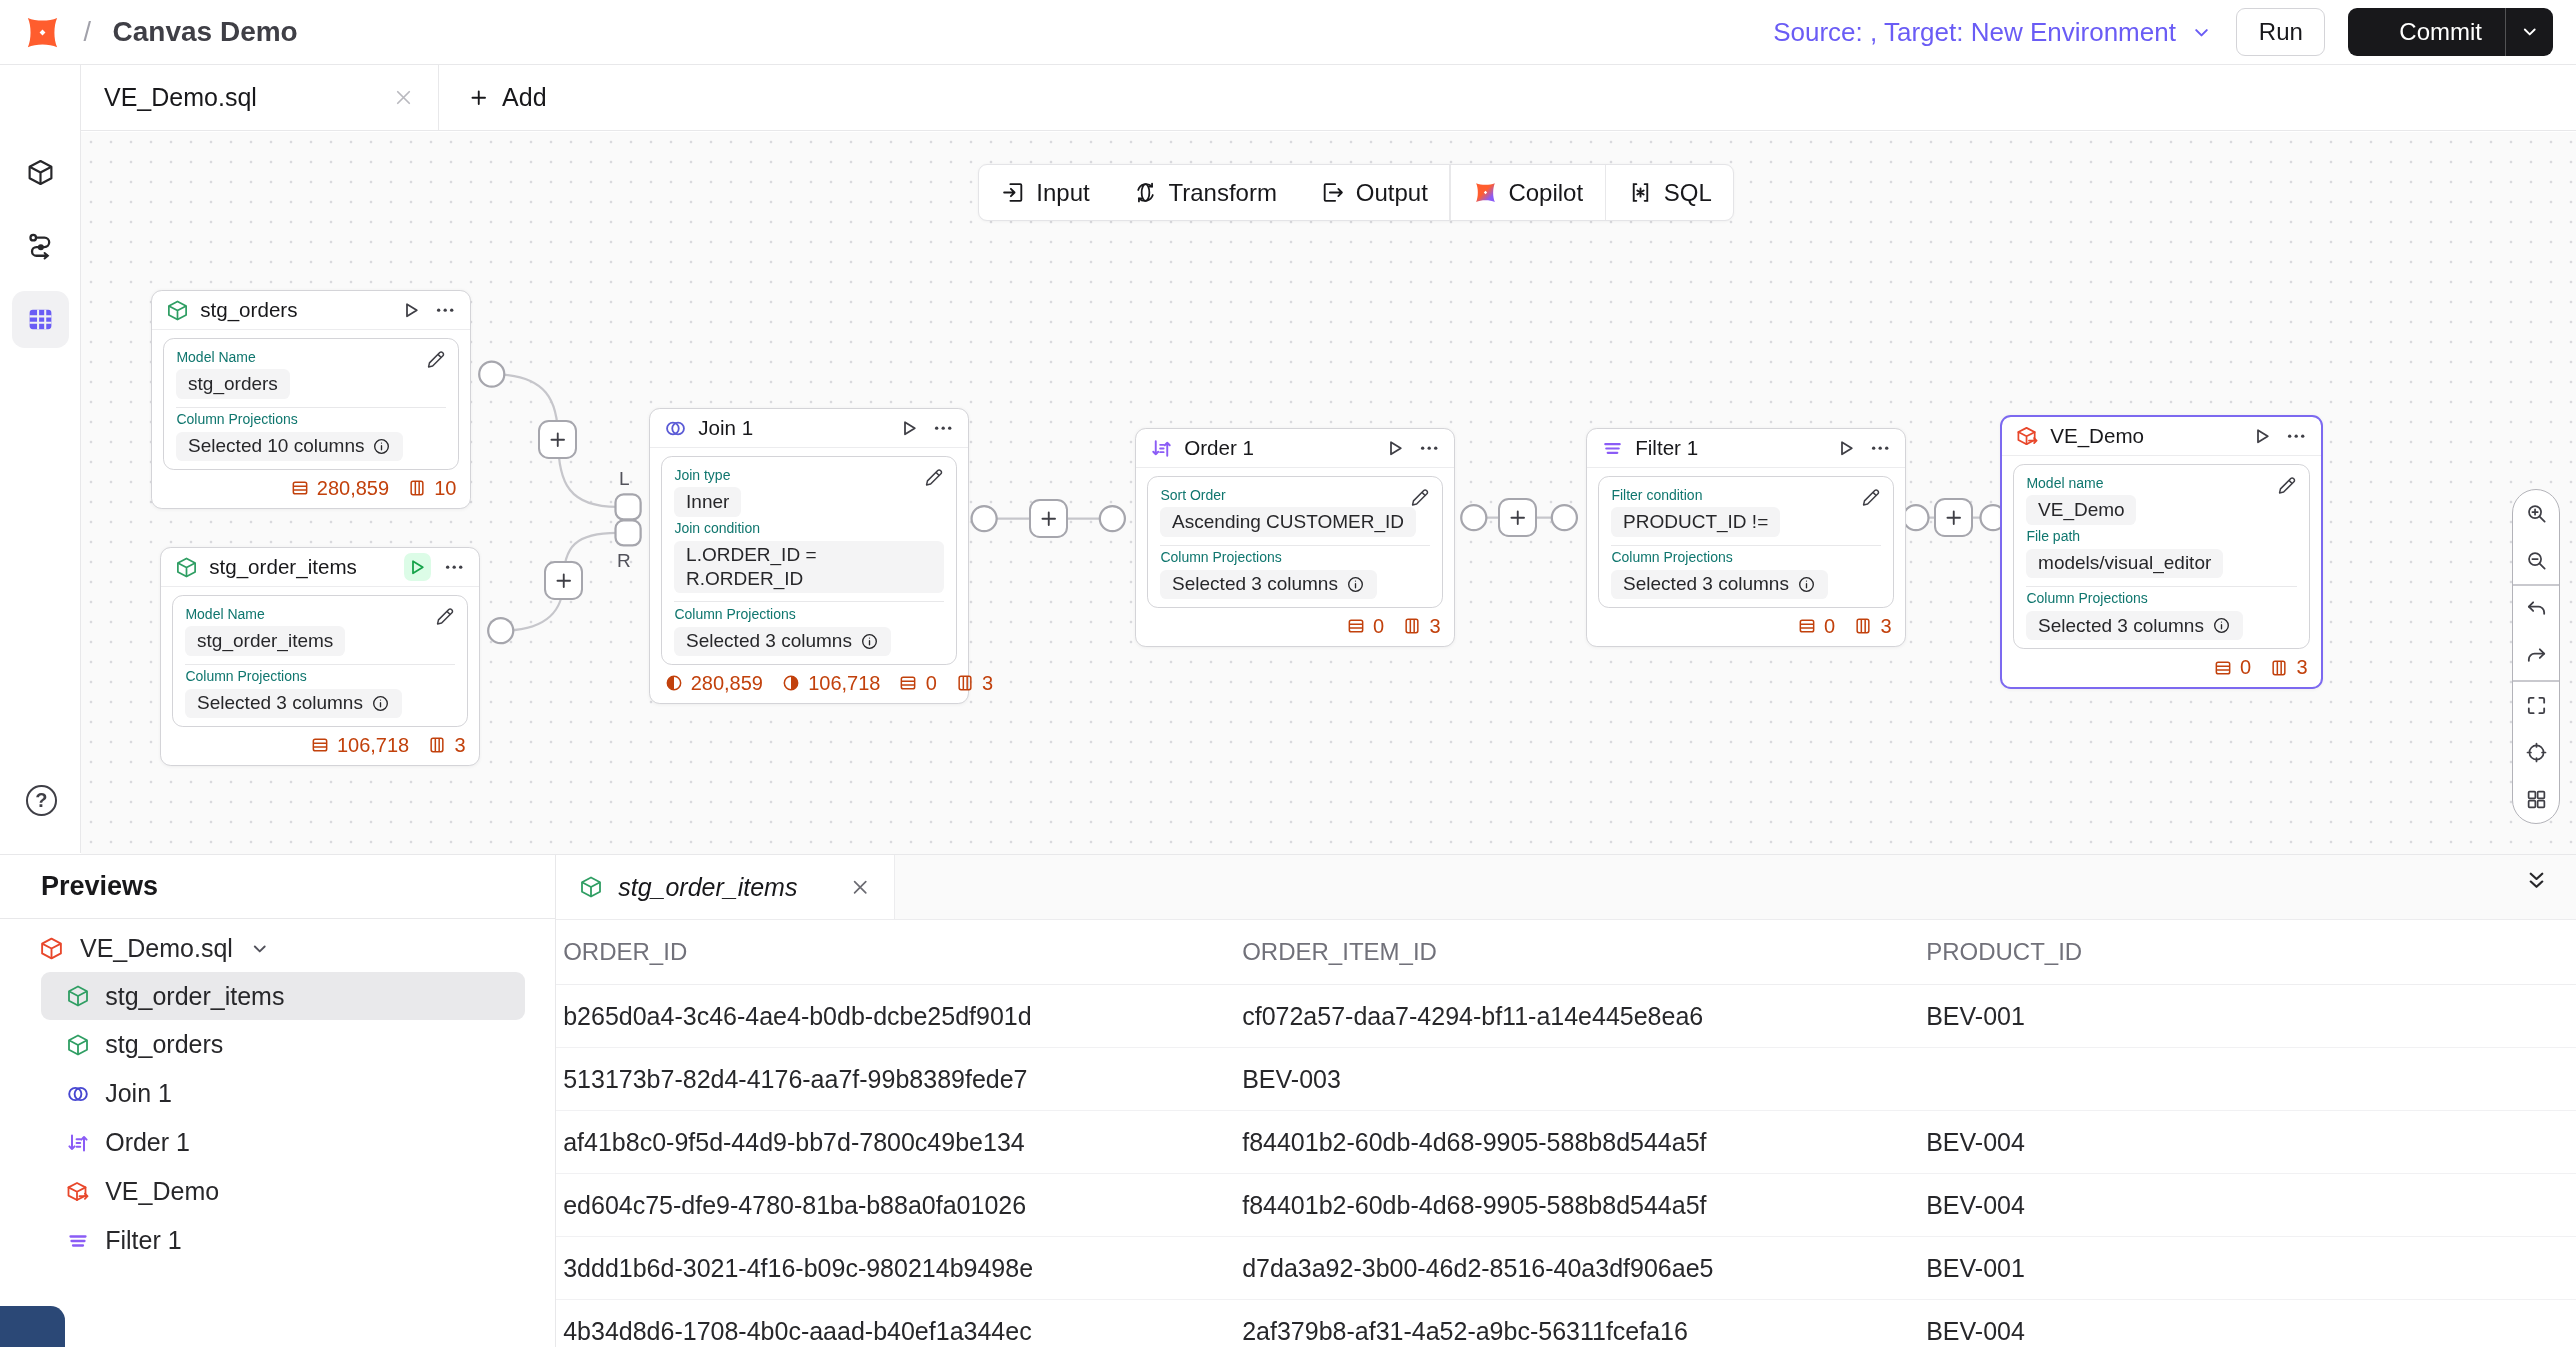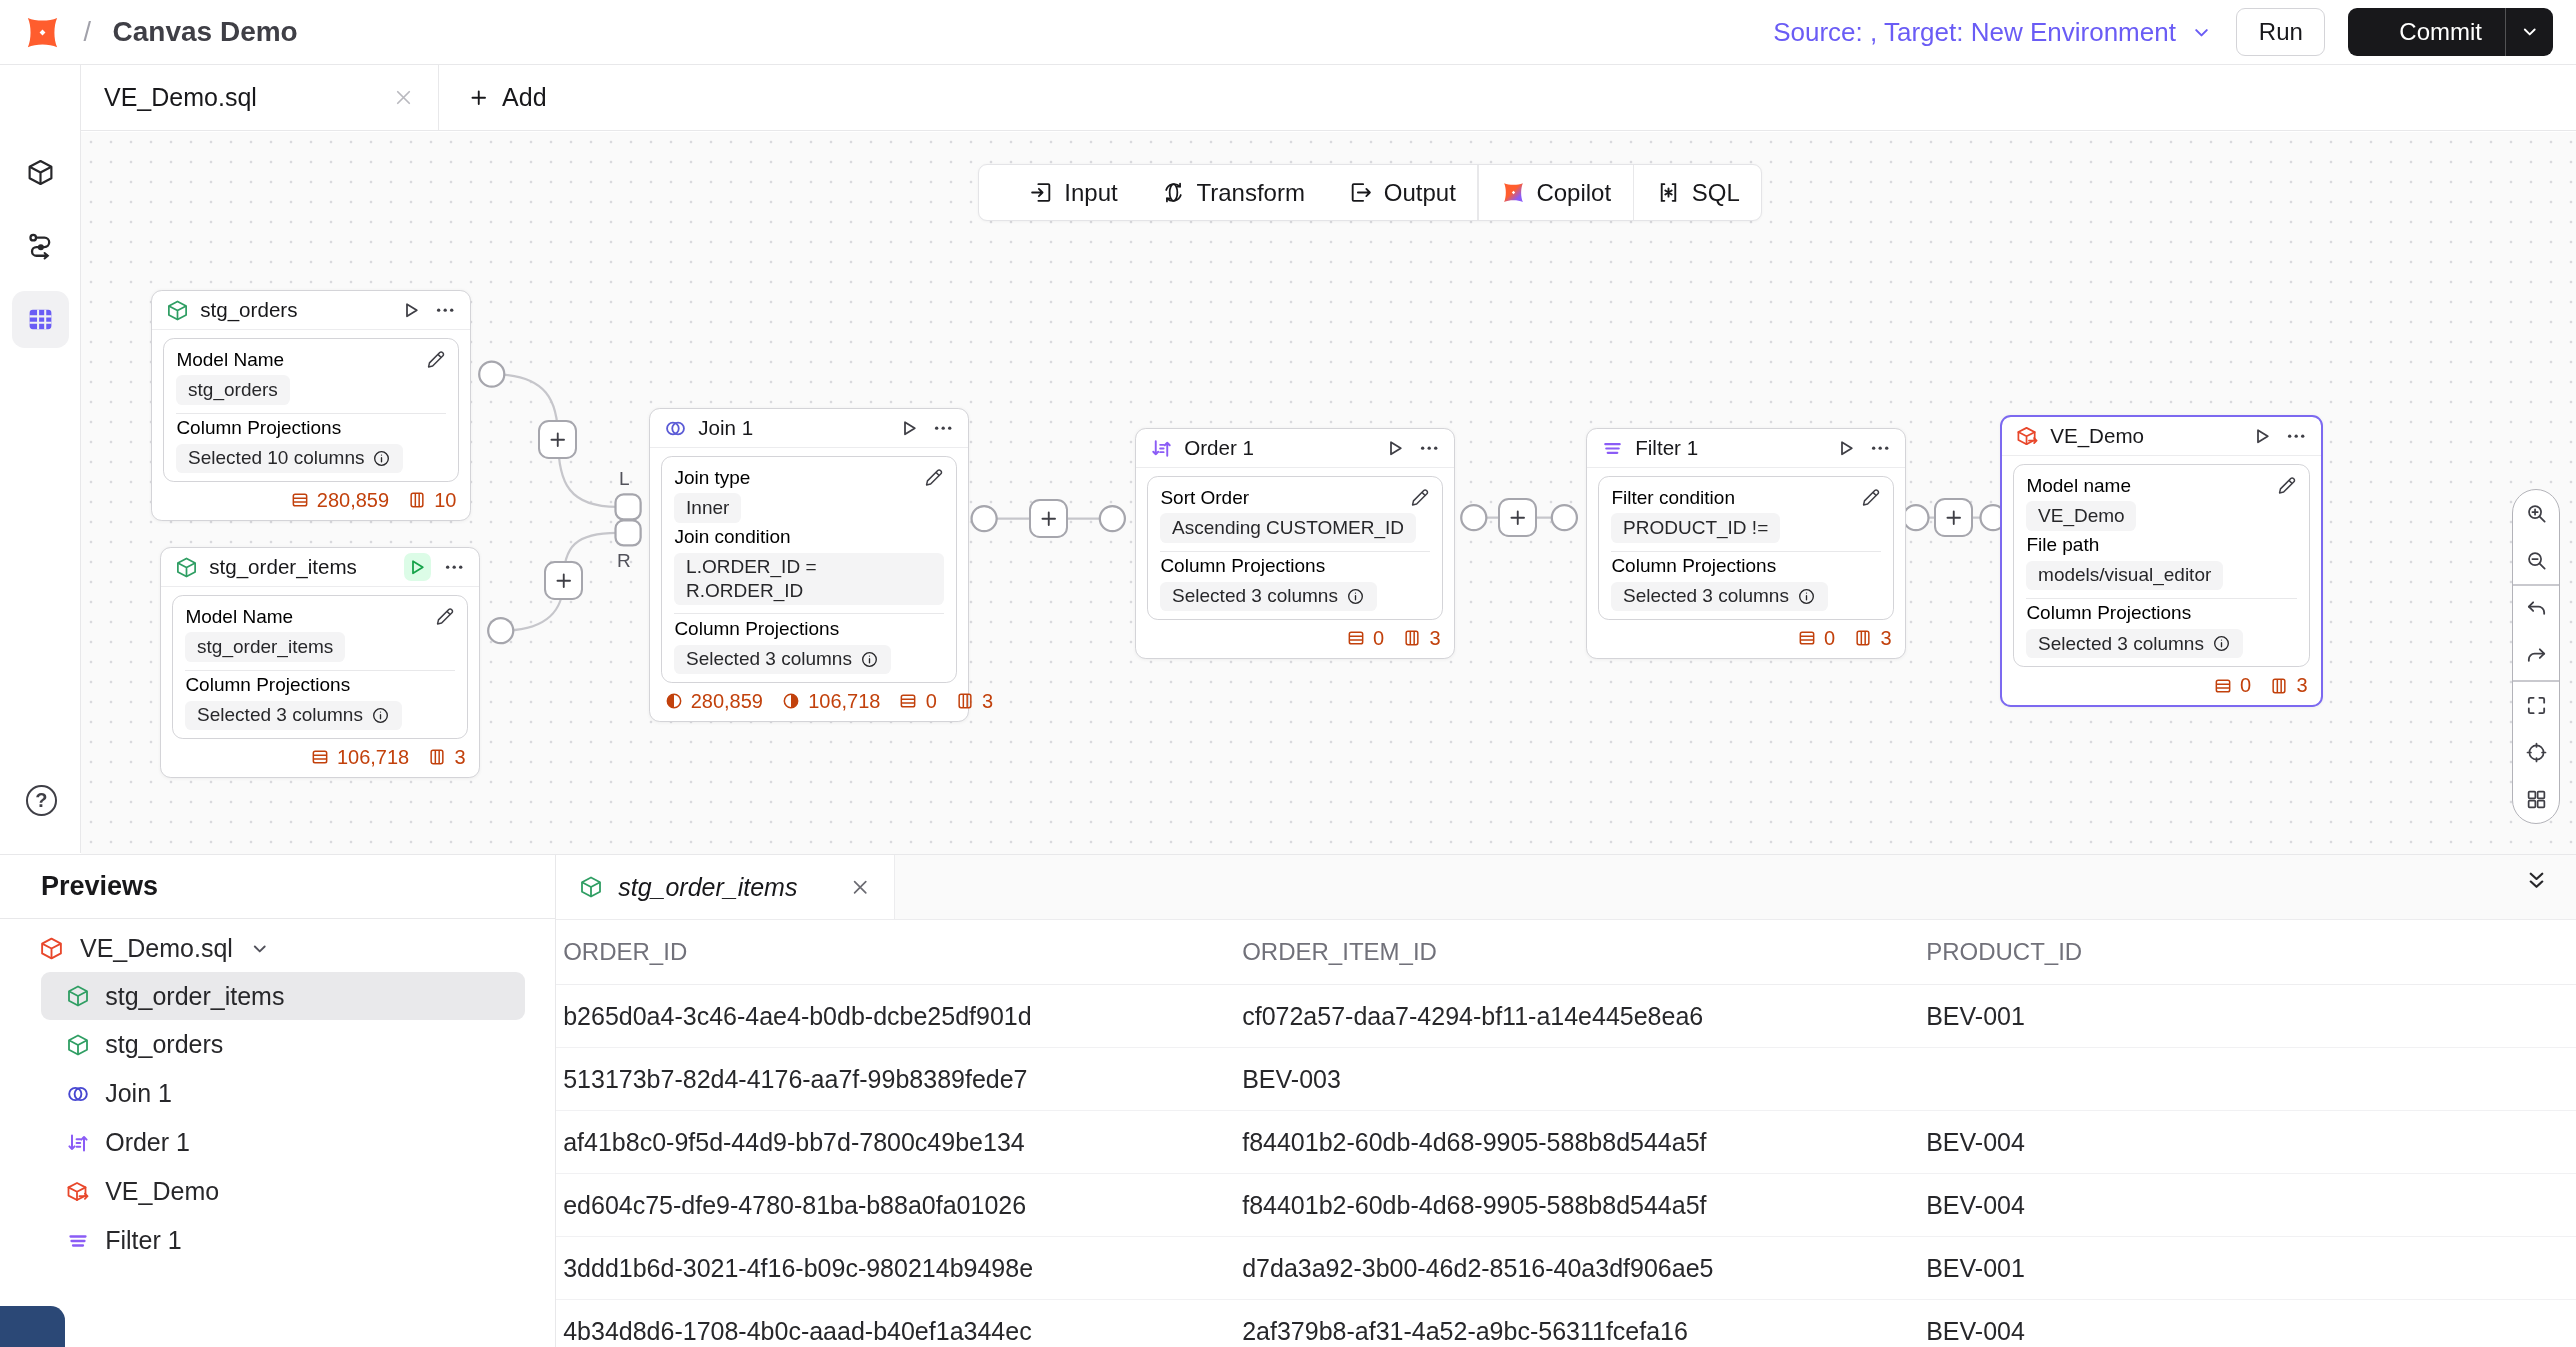--- a/index.html
+++ b/index.html
@@ -46,37 +46,37 @@
   .canvas { position:absolute; top:132px; left:81px; width:2495px; height:722px;
     background-color:#fafafa;
     background-image:radial-gradient(circle, #d9d9dd 1.5px, transparent 1.6px);
     background-size:20px 20px; overflow:hidden; }
   .edges-layer { position:absolute; inset:0; pointer-events:none; }
   .edge-plus { position:absolute; width:39px; height:39px; background:#fff; border:2.2px solid #a6a6ad;
     border-radius:10.8px; display:flex; align-items:center; justify-content:center; color:#3f3f46; cursor:pointer; }
   .port-label { position:absolute; font-size:19px; color:#52525b; }
 
   .canvas-toolbar { position:absolute; left:897px; top:32px; height:57px; background:#fff;
-    border:1.8px solid #e4e4e7; border-radius:9px; display:flex; align-items:stretch; box-shadow:0 0.9px 2.7px rgba(0,0,0,.04);padding-left:28px; }
+    border:1.8px solid #e4e4e7; border-radius:9px; display:flex; align-items:stretch; box-shadow:0 0.9px 2.7px rgba(0,0,0,.04); }
   .ct-item { display:flex; align-items:center; gap:10.8px; padding:0 21.5px; font-size:24px; font-weight:500; color:#18181b; cursor:pointer; }
   .ct-divider { width:1.8px; background:#e8e8ea; }
 
   
   .node { position:absolute; background:#fff; border:1.8px solid #d4d4d8; border-radius:10.8px;
     display:flex; flex-direction:column; box-shadow:0 0.9px 3.6px rgba(0,0,0,.05); cursor:pointer; }
   .node.selected { border:2.2px solid #7c69f0; }
   .node-header { display:flex; align-items:center; gap:11.7px; height:39px; padding:0 13.5px;
     border-bottom:1.8px solid #ececee; flex:none; }
   .node-title { font-size:20.6px; font-weight:500; color:#18181b; }
   .hspacer { flex:1; }
   .hbtn { color:#3f3f46; display:flex; align-items:center; justify-content:center; cursor:pointer; }
   .hbtn.play-green { background:#dcfce7; border-radius:7.2px; padding:2.7px; color:#16a34a; }
   .param-card { margin:8px 10.8px 3.6px; border:1.8px solid #d4d4d8; border-radius:10.8px;
     padding:6.3px 12.6px 8px; position:relative; flex:none; }
-  .param-label { font-size:19px; color:#000000; margin:3.6px 0 4.5px; }
+  .param-label { font-size:14px; color:#0f766e; margin:3.6px 0 4.5px; }
   .pill { display:inline-flex; align-items:center; gap:8px; background:#f4f4f5; border-radius:6.3px;
     padding:2.7px 11.7px; font-size:19px; font-weight:500; color:#27272a; line-height:1.25; }
   .card-divider { border-top:1.8px solid #e8e8ea; margin:8px 0 2.7px; }
   .pencil { position:absolute; top:10px; right:11.7px; color:#3f3f46; cursor:pointer; }
   .node-footer { margin-top:auto; display:flex; align-items:center; padding:3.6px 13.5px 8px; gap:18px; }
   .stat { display:flex; align-items:center; gap:7.2px; font-size:20px; color:#c2410c; }
   .footer-right { margin-left:auto; display:flex; align-items:center; gap:18px; }
 
   
   .view-toolbar { position:absolute; left:2431px; top:357px; width:48px; background:#fff;

